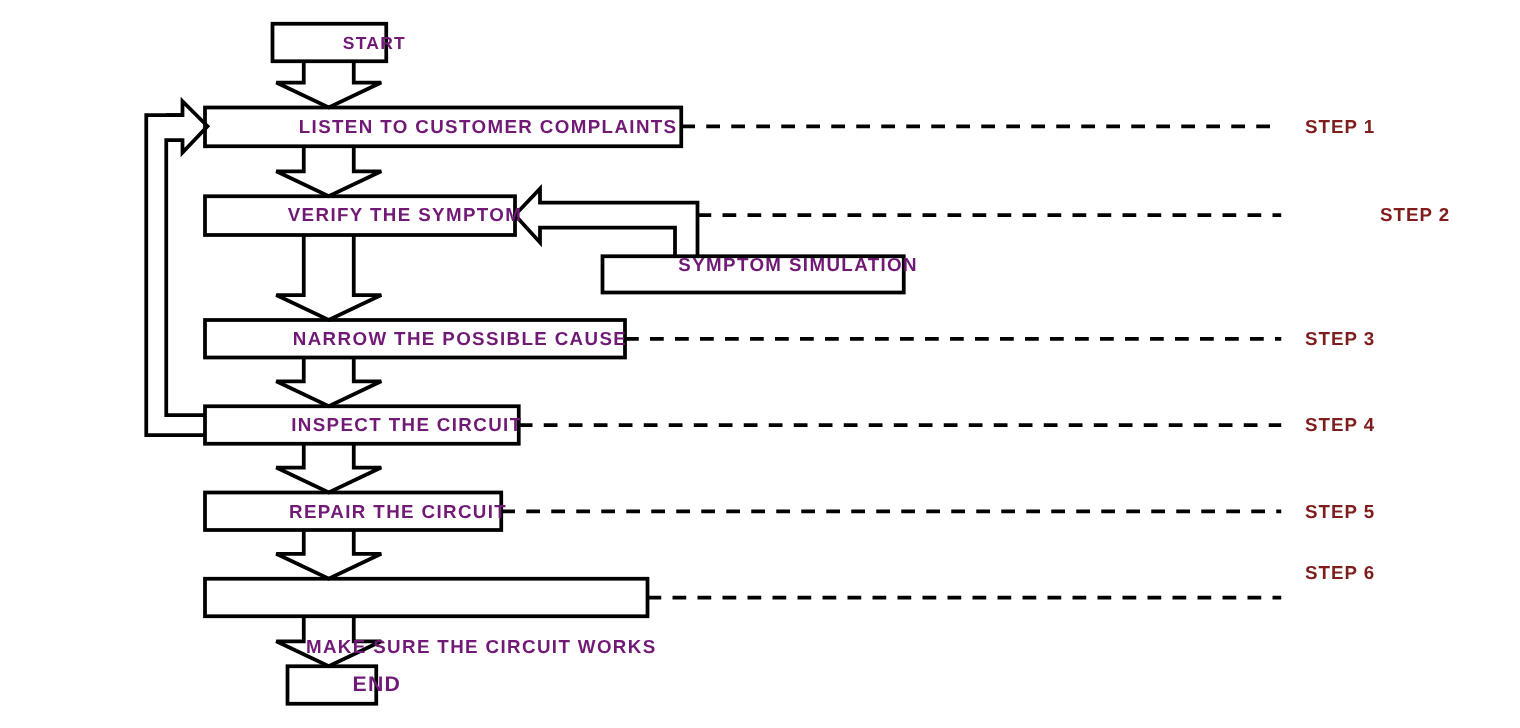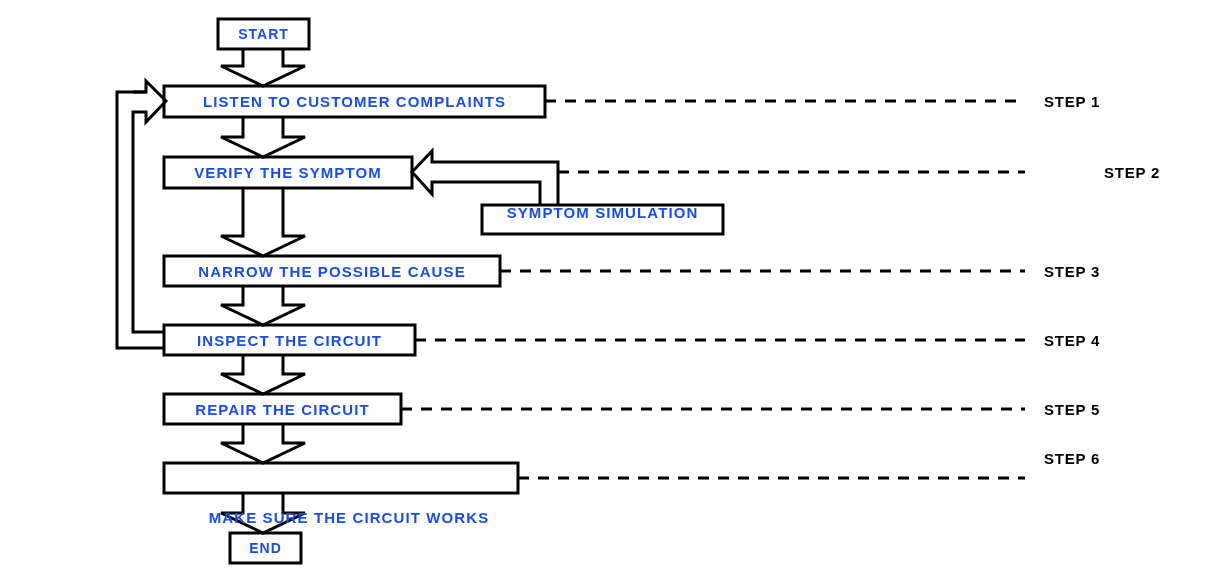--- a/index.html
+++ b/index.html
@@ -3,30 +3,31 @@
 <meta charset="utf-8">
 <style>
   html,body{margin:0;padding:0;background:#ffffff;}
   body{width:1216px;height:582px;overflow:hidden;
        font-family:"Liberation Sans","DejaVu Sans",sans-serif;}
   #stage{position:relative;width:1216px;height:582px;background:#fff;}
   svg.layer{position:absolute;left:0;top:0;width:1216px;height:582px;}
   .node-label{
     position:absolute;
     display:flex;align-items:center;justify-content:center;
-    color:#1d4ed8;
+    color:#701a75;
     font-weight:bold;
     font-size:15px;
     letter-spacing:1.1px;
     white-space:nowrap;
     pointer-events:none;
+    padding-left:36px;
   }
   .step-label{
     position:absolute;
-    color:#000000;
+    color:#7f1d1d;
     font-weight:bold;
     font-size:15px;
     letter-spacing:0.8px;
     white-space:nowrap;
   }
   .stroke{stroke:#000;fill:none;stroke-width:3;}
   .box{stroke:#000;fill:#ffffff;stroke-width:3;}
   .dash{stroke:#000;fill:none;stroke-width:3;stroke-dasharray:11 9;}
 </style>
 </head>
@@ -83,21 +84,21 @@
   <div class="node-label" style="left:482px;top:205px;width:241px;height:15px;">SYMPTOM SIMULATION</div>
 
   <div class="node-label" style="left:164px;top:325px;width:251px;height:30px;">INSPECT THE CIRCUIT</div>
 
   <div class="node-label" style="left:164px;top:256px;width:336px;height:30px;">NARROW THE POSSIBLE CAUSE</div>
 
   <div class="node-label" style="left:164px;top:394px;width:237px;height:30px;">REPAIR THE CIRCUIT</div>
 
   <div class="node-label" style="left:172px;top:463px;width:354px;height:30px;margin-top:39px;">MAKE SURE THE CIRCUIT WORKS</div>
 
-  <div class="node-label" style="left:230px;top:533px;width:71px;height:30px;font-size:14px;letter-spacing:1px;">END</div>
+  <div class="node-label" style="left:230px;top:533px;width:71px;height:30px;font-size:17px;letter-spacing:1px;">END</div>
 
   <div class="step-label" style="left:1044px;top:93px;">STEP 1</div>
   <div class="step-label" style="left:1104px;top:164px;">STEP 2</div>
   <div class="step-label" style="left:1044px;top:263px;">STEP 3</div>
   <div class="step-label" style="left:1044px;top:332px;">STEP 4</div>
   <div class="step-label" style="left:1044px;top:401px;">STEP 5</div>
   <div class="step-label" style="left:1044px;top:450px;">STEP 6</div>
 
 </div>
 

